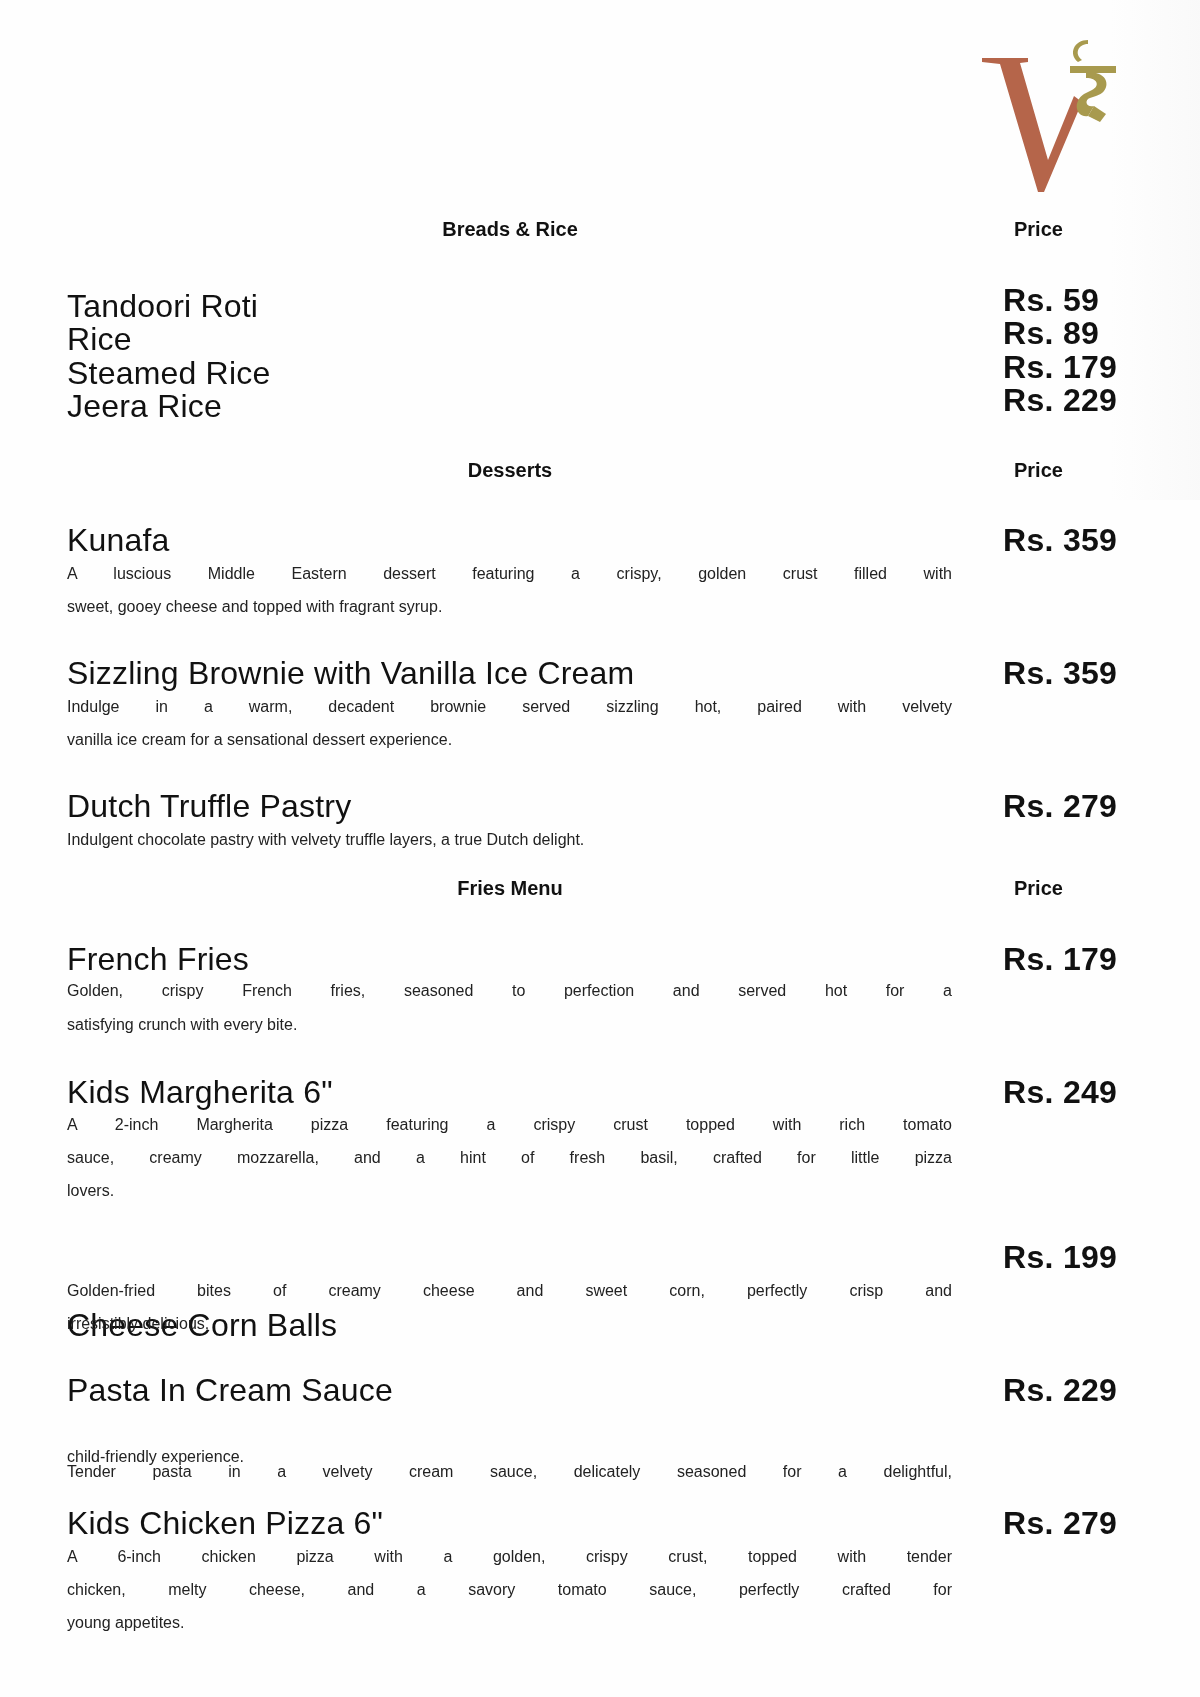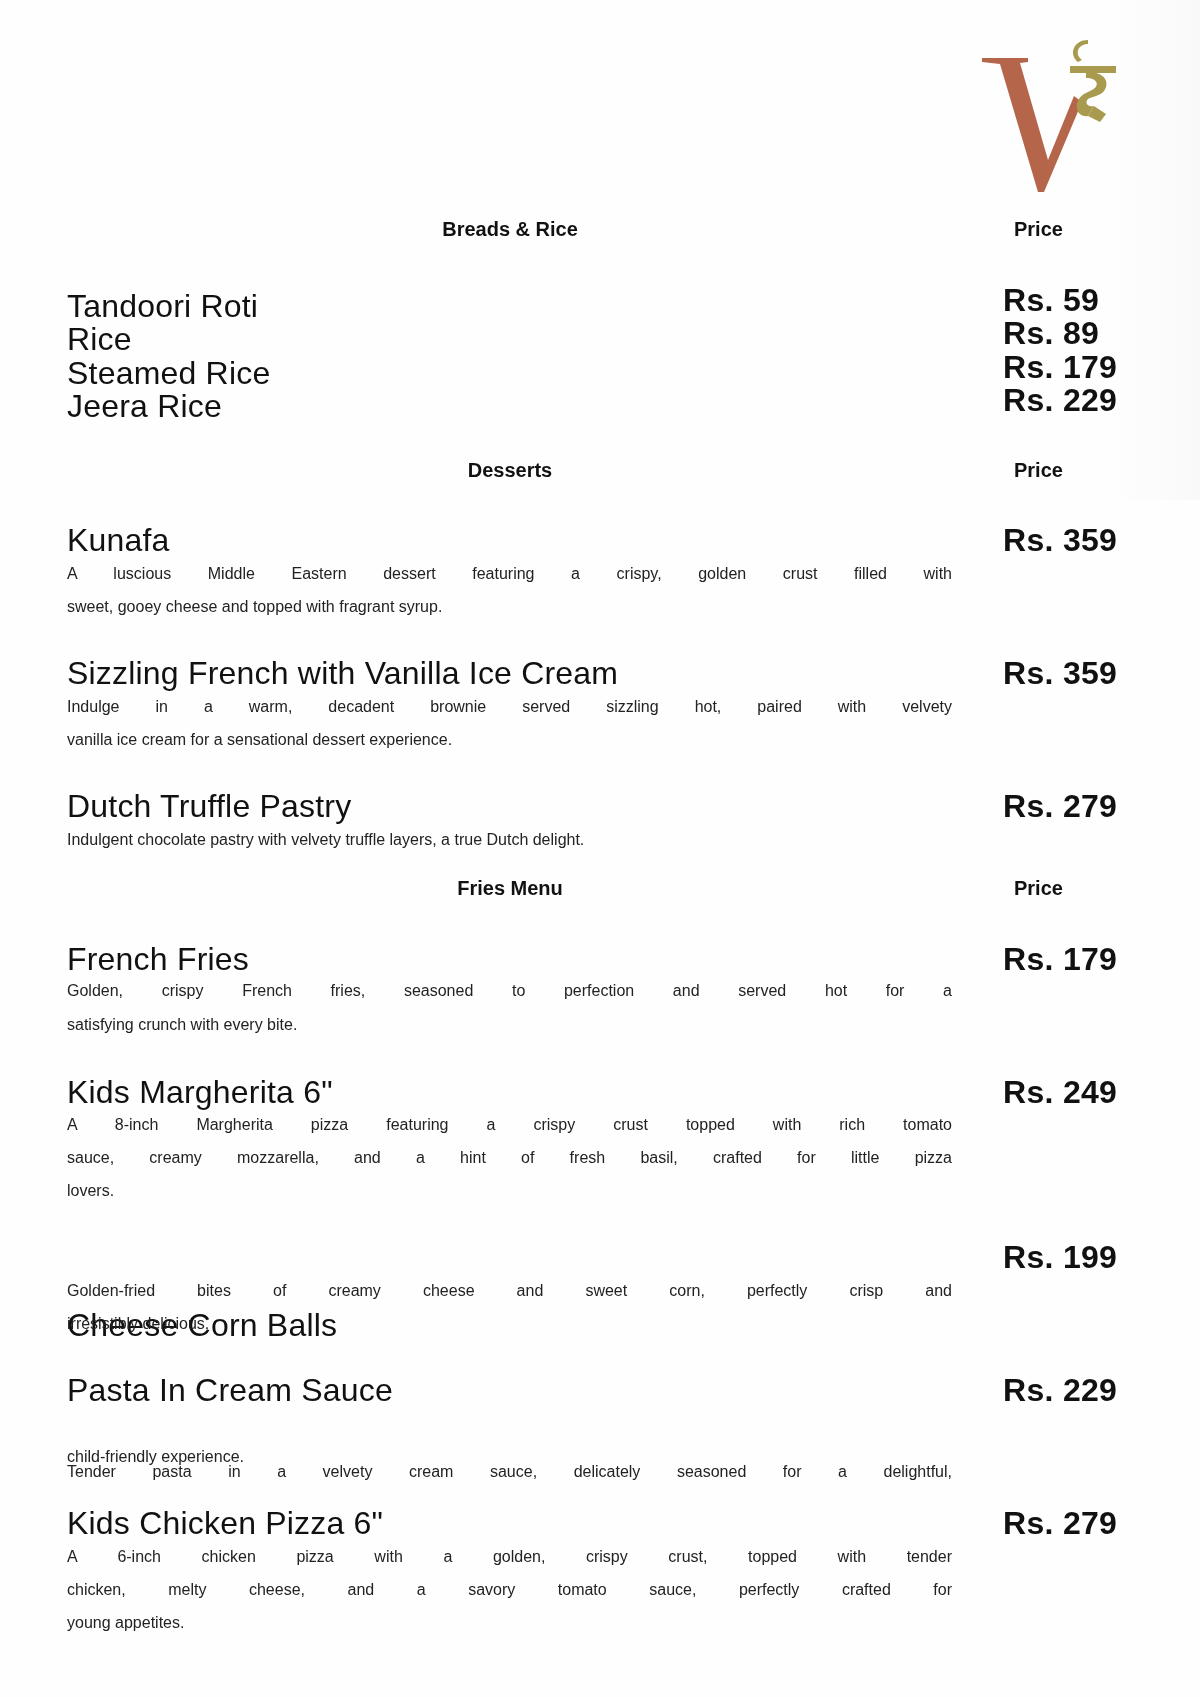--- a/index.html
+++ b/index.html
@@ -50,40 +50,40 @@
   <div class="price-val" style="top:385px;">Rs. 229</div>
 
   <div class="hdr section" style="top:453px;">Desserts</div>
   <div class="hdr price" style="top:453px;">Price</div>
 
   <div class="title" style="top:525px;">Kunafa</div>
   <div class="price-val" style="top:525px;">Rs. 359</div>
   <div class="desc-line just" style="top: 559px; white-space: nowrap;">A luscious Middle Eastern dessert featuring a crispy, golden crust filled with</div>
   <div class="desc-line" style="top: 592px; white-space: nowrap;">sweet, gooey cheese and topped with fragrant syrup.</div>
 
-  <div class="title" style="top:658px;">Sizzling French with Vanilla Ice Cream</div>
+  <div class="title" style="top:658px;">Sizzling Brownie with Vanilla Ice Cream</div>
   <div class="price-val" style="top:658px;">Rs. 359</div>
   <div class="desc-line just" style="top: 692px; white-space: nowrap;">Indulge in a warm, decadent brownie served sizzling hot, paired with velvety</div>
   <div class="desc-line" style="top: 725px; white-space: nowrap;">vanilla ice cream for a sensational dessert experience.</div>
 
   <div class="title" style="top:791px;">Dutch Truffle Pastry</div>
   <div class="price-val" style="top:791px;">Rs. 279</div>
   <div class="desc-line" style="top: 825px; white-space: nowrap;">Indulgent chocolate pastry with velvety truffle layers, a true Dutch delight.</div>
 
   <div class="hdr section" style="top:871px;">Fries Menu</div>
   <div class="hdr price" style="top:871px;">Price</div>
 
   <div class="title" style="top:944px;">French Fries</div>
   <div class="price-val" style="top:944px;">Rs. 179</div>
   <div class="desc-line just" style="top: 976px; white-space: nowrap;">Golden, crispy French fries, seasoned to perfection and served hot for a</div>
   <div class="desc-line" style="top: 1010px; white-space: nowrap;">satisfying crunch with every bite.</div>
 
   <div class="title" style="top:1077px;">Kids Margherita 6"</div>
   <div class="price-val" style="top:1077px;">Rs. 249</div>
-  <div class="desc-line just" style="top: 1110px; white-space: nowrap;">A 8-inch Margherita pizza featuring a crispy crust topped with rich tomato</div>
+  <div class="desc-line just" style="top: 1110px; white-space: nowrap;">A 2-inch Margherita pizza featuring a crispy crust topped with rich tomato</div>
   <div class="desc-line just" style="top: 1143px; white-space: nowrap;">sauce, creamy mozzarella, and a hint of fresh basil, crafted for little pizza</div>
   <div class="desc-line" style="top: 1176px; white-space: nowrap;">lovers.</div>
 
   <div class="title" style="top:1310px;">Cheese Corn Balls</div>
   <div class="price-val" style="top:1242px;">Rs. 199</div>
   <div class="desc-line just" style="top: 1276px; white-space: nowrap;">Golden-fried bites of creamy cheese and sweet corn, perfectly crisp and</div>
   <div class="desc-line" style="top: 1309px; white-space: nowrap;">irresistibly delicious.</div>
 
   <div class="title" style="top:1375px;text-align:center;">Pasta In Cream Sauce</div>
   <div class="price-val" style="top:1375px;">Rs. 229</div>

